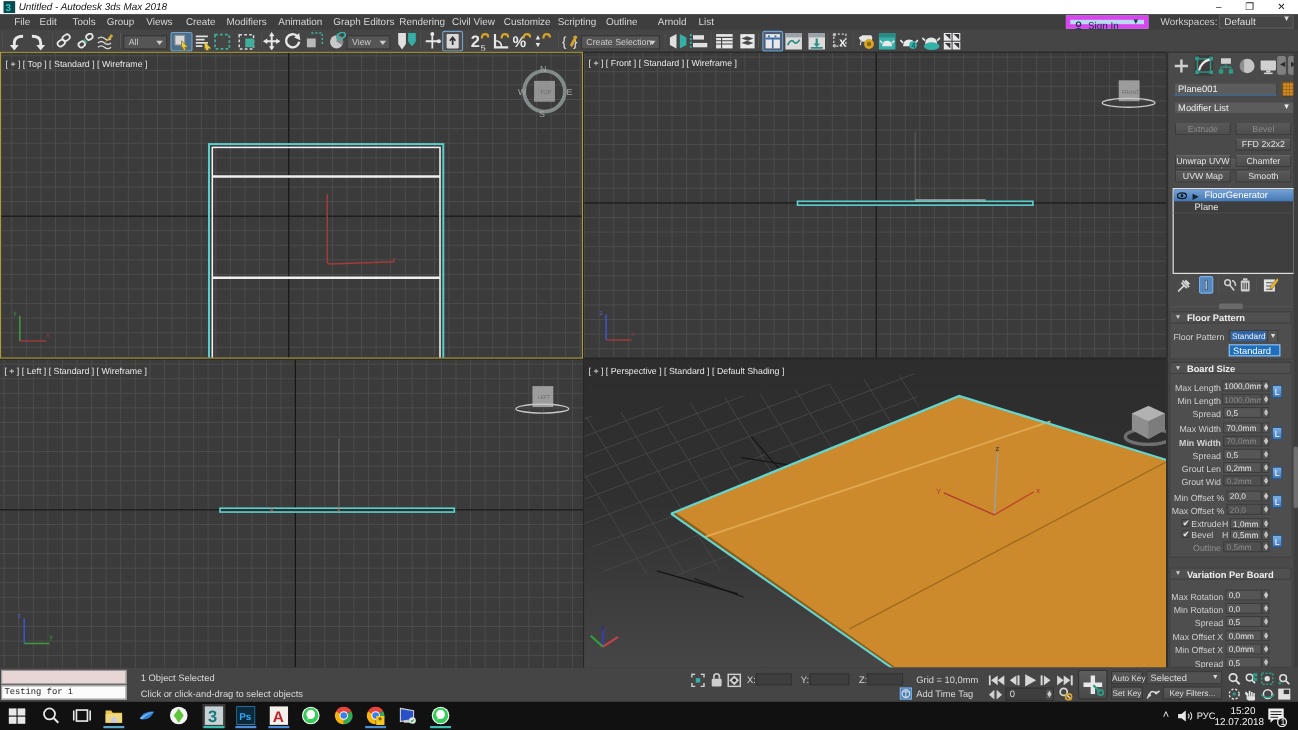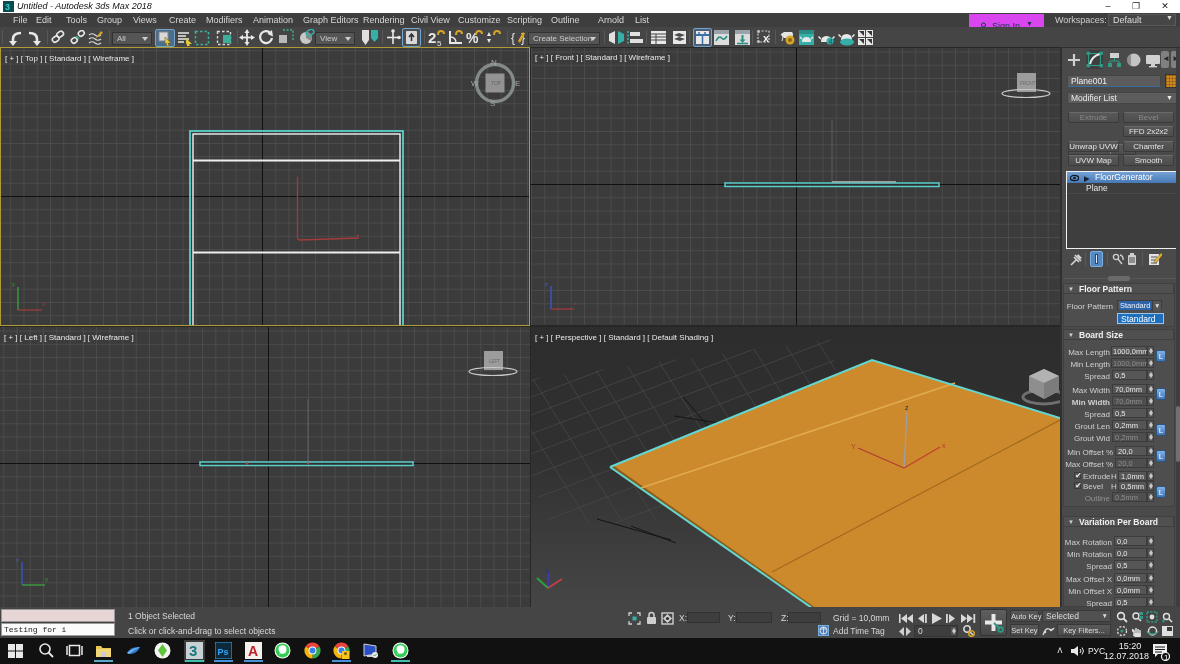--- a/index.html
+++ b/index.html
@@ -74,21 +74,21 @@
  <span class="m" style="left:253px">Animation</span>
  <span class="m" style="left:303px">Graph Editors</span>
  <span class="m" style="left:363px">Rendering</span>
  <span class="m" style="left:411px">Civil View</span>
  <span class="m" style="left:458px">Customize</span>
  <span class="m" style="left:507px">Scripting</span>
  <span class="m" style="left:551px">Outline</span>
  <span class="m" style="left:598px">Arnold</span>
  <span class="m" style="left:635px">List</span>
 
- <div class="abs" style="left:969px;top:1px;width:75px;height:12px;background:#b9dcf2;border:7px solid #d946ef;color:#16334a;font-size:9px;">
+ <div class="abs" style="left:969px;top:1px;width:75px;height:12px;background:#b9dcf2;border:4px solid #d946ef;color:#16334a;font-size:9px;">
    <svg width="9" height="9" style="position:absolute;left:3px;top:1px">
           <circle cx="4.5" cy="3" r="2" fill="none" stroke="#16334a"></circle>
           <path d="M1 9 Q4.5 5 8 9" fill="none" stroke="#16334a"></path>
         </svg>
    <span style="position:absolute;left:16px;top:0px">Sign In</span>
    <span style="position:absolute;right:4px;top:-1px;font-size:7px">▼</span>
  </div>
  <span style="position:absolute;left:1055px;top:2px;color:#cfcfcf;">Workspaces:</span>
  <div class="abs" style="left:1108px;top:1px;width:68px;height:12px;background:#464646;border:1px solid #5a5a5a;color:#ddd;font-size:9px;">
   <span style="position:absolute;left:4px;top:0">Default</span>

